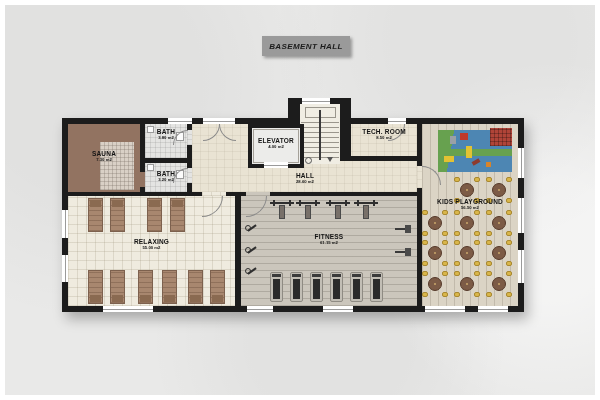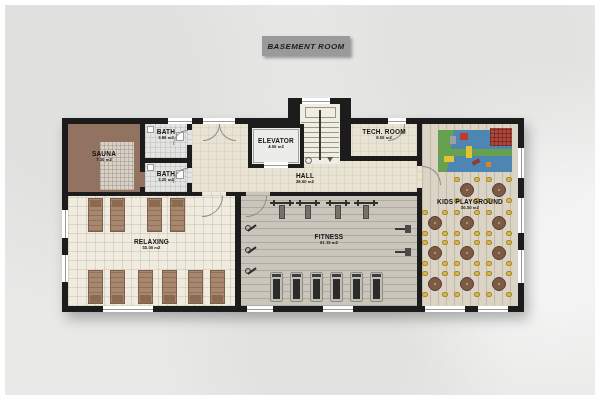--- a/index.html
+++ b/index.html
@@ -70,21 +70,21 @@
   .mblock{position:absolute;}
   .climb{position:absolute;background:#b04438;background-image:repeating-linear-gradient(0deg,rgba(0,0,0,.25) 0 1px,transparent 1px 4px),repeating-linear-gradient(90deg,rgba(0,0,0,.25) 0 1px,transparent 1px 4px);}
   .fix{position:absolute;background:#fbfbfb;border:1px solid #9a9a9a;box-sizing:border-box;}
 </style>
 </head>
 <body>
 
 <div class="stage">
 
   <div class="title-box">
-    <span>BASEMENT ROOM</span>
+    <span>BASEMENT HALL</span>
   </div>
 
   <div class="building">
 
     <div class="block main-block"></div>
     <div class="block" style="left:226px;top:0;width:58px;height:26px;"></div>
 
     <div class="floor f-sauna" style="left:6px;top:26px;width:72px;height:68px;"></div>
     <div class="floor f-bench" style="left:38px;top:44px;width:34px;height:48px;"></div>
     <div class="floor f-bath" style="left:83px;top:26px;width:42px;height:34px;"></div>

